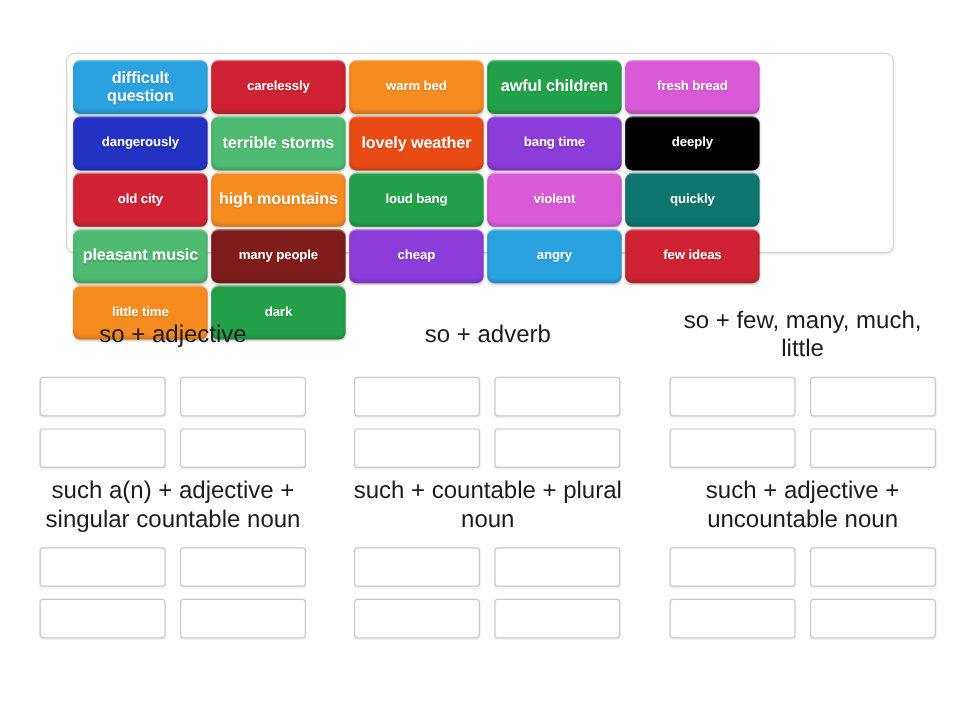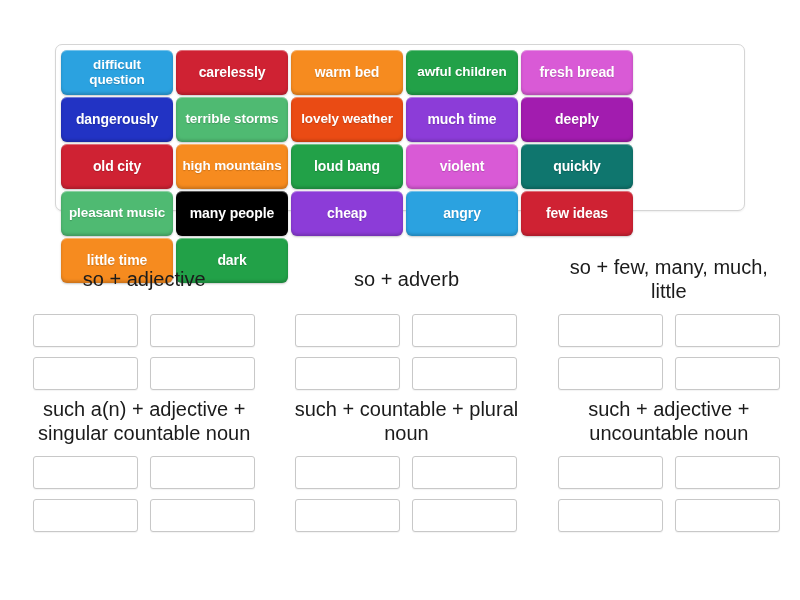--- a/index.html
+++ b/index.html
@@ -46,21 +46,21 @@
   .tile {
     width: 112px;
     height: 45px;
     border-radius: 6px;
     display: flex;
     align-items: center;
     justify-content: center;
     text-align: center;
     color: #ffffff;
     font-weight: bold;
-    font-size: 14px;
+    font-size: 11px;
     line-height: 1.05;
     letter-spacing: -0.1px;
     padding: 2px 4px;
     cursor: move;
     user-select: none;
     box-shadow: inset 0 1px 0 rgba(255,255,255,0.35),
                 inset 0 -2px 3px rgba(0,0,0,0.18),
                 0 1px 2px rgba(0,0,0,0.22);
     text-shadow: 0 1px 1px rgba(0,0,0,0.18);
     overflow: hidden;
@@ -147,44 +147,44 @@
         <div class="tile" style="background: rgb(34, 51, 196);">
           <span>dangerously</span>
         </div>
         <div class="tile two-line" style="background: rgb(79, 186, 114);">
           <span>terrible storms</span>
         </div>
         <div class="tile two-line" style="background: rgb(234, 75, 20);">
           <span>lovely weather</span>
         </div>
         <div class="tile" style="background: rgb(140, 60, 216);">
-          <span>much time</span>
-        </div>
-        <div class="tile" style="background: #a21caf;">
+          <span>bang time</span>
+        </div>
+        <div class="tile" style="background: #000000;">
           <span>deeply</span>
         </div>
         <div class="tile" style="background: rgb(207, 34, 51);">
           <span>old city</span>
         </div>
         <div class="tile two-line" style="background: rgb(246, 139, 31);">
           <span>high mountains</span>
         </div>
         <div class="tile" style="background: rgb(34, 161, 72);">
           <span>loud bang</span>
         </div>
         <div class="tile" style="background: rgb(217, 90, 214);">
           <span>violent</span>
         </div>
         <div class="tile" style="background: #0f766e;">
           <span>quickly</span>
         </div>
         <div class="tile two-line" style="background: rgb(79, 186, 114);">
           <span>pleasant music</span>
         </div>
-        <div class="tile" style="background: #000000; justify-content: center;">
+        <div class="tile" style="background: #7f1d1d; justify-content: center;">
           <span>many people</span>
         </div>
         <div class="tile" style="background: rgb(140, 60, 216);">
           <span>cheap</span>
         </div>
         <div class="tile" style="background: rgb(43, 162, 224);">
           <span>angry</span>
         </div>
         <div class="tile" style="background: rgb(207, 34, 51); justify-content: flex-end;">
           <span>few ideas</span>

